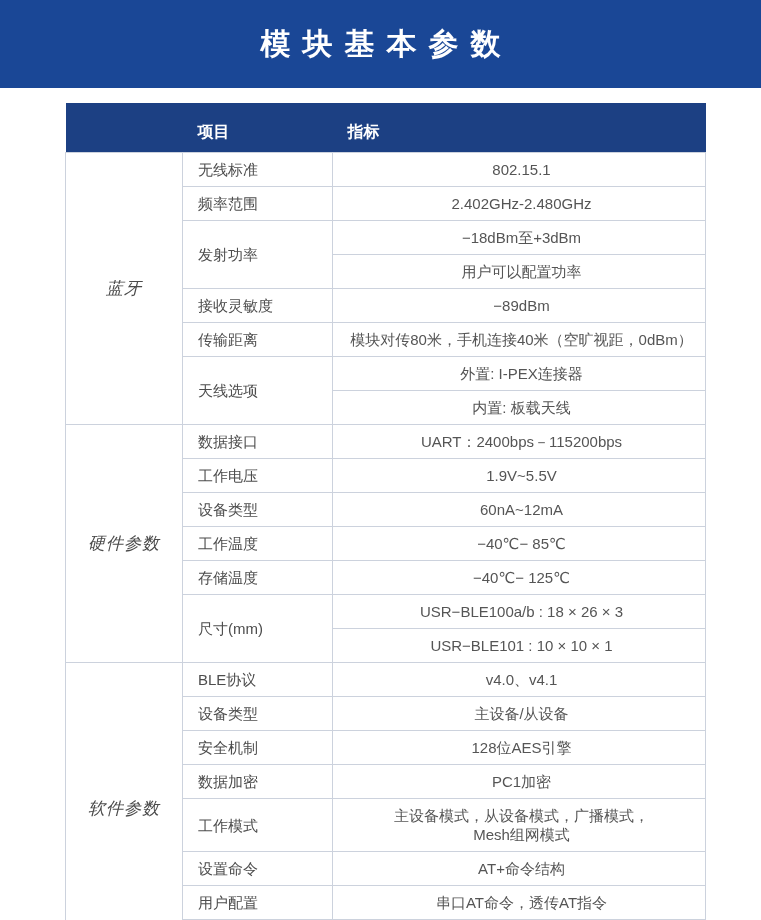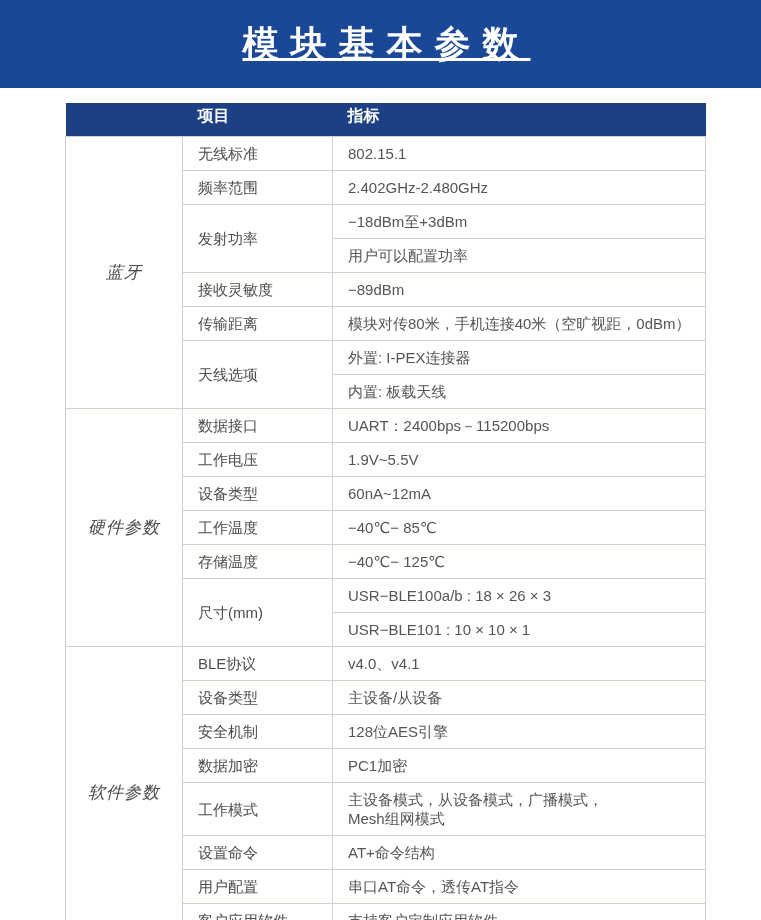--- a/index.html
+++ b/index.html
@@ -13,51 +13,51 @@
   body{
     width:761px;height:920px;background:#ffffff;overflow:hidden;
     font-family:"Liberation Sans","DejaVu Sans",sans-serif;
     color:var(--text);
   }
   .banner{
     width:761px;height:88px;background:var(--banner-bg);
     display:flex;align-items:center;justify-content:center;
   }
   .banner h1{
-    margin:0;color:var(--header-text);font-size:36px;font-weight:600;
-    letter-spacing:12px;text-indent:12px;white-space:nowrap;text-decoration:underline;
+    margin:0;color:var(--header-text);font-size:30px;font-weight:600;
+    letter-spacing:12px;text-indent:12px;white-space:nowrap;
   }
   .table-wrap{margin:15px 0 0 65px;}
   table.spec-table{
     width:640px;border-collapse:collapse;table-layout:fixed;
     background:#ffffff;
   }
   col.c-cat{width:117px;}
   col.c-item{width:150px;}
   col.c-val{width:373px;}
   thead th{
     background:var(--header-bg);color:var(--header-text);
     font-size:16px;font-weight:bold;text-align:left;
-    padding:3px 10px 9px 15px;border:0;
+    padding:19px 10px 9px 15px;border:0;
   }
   tbody td{
     border:1px solid var(--border);
     font-size:15px;line-height:19px;
     padding:7px 10px 7px 15px;
     color:var(--text);
     white-space:pre-line;
     overflow:hidden;
     margin-top:20px;
   }
   tbody td.cat{
     text-align:center;font-size:17px;letter-spacing:1px;
     padding:0;color:#4a4a4a;white-space:nowrap;font-style:italic;
   }
   tbody td.item{font-size:15px;color:#4d4d4d;}
-  tbody td.val{font-size:15px;color:#555555;}
+  tbody td.val{font-size:15px;color:#555555;text-align:center;}
 </style>
 </head>
 <body>
 
 <div class="banner">
   <h1>模块基本参数</h1>
 </div>
 
 <div class="table-wrap">
   <table class="spec-table">

